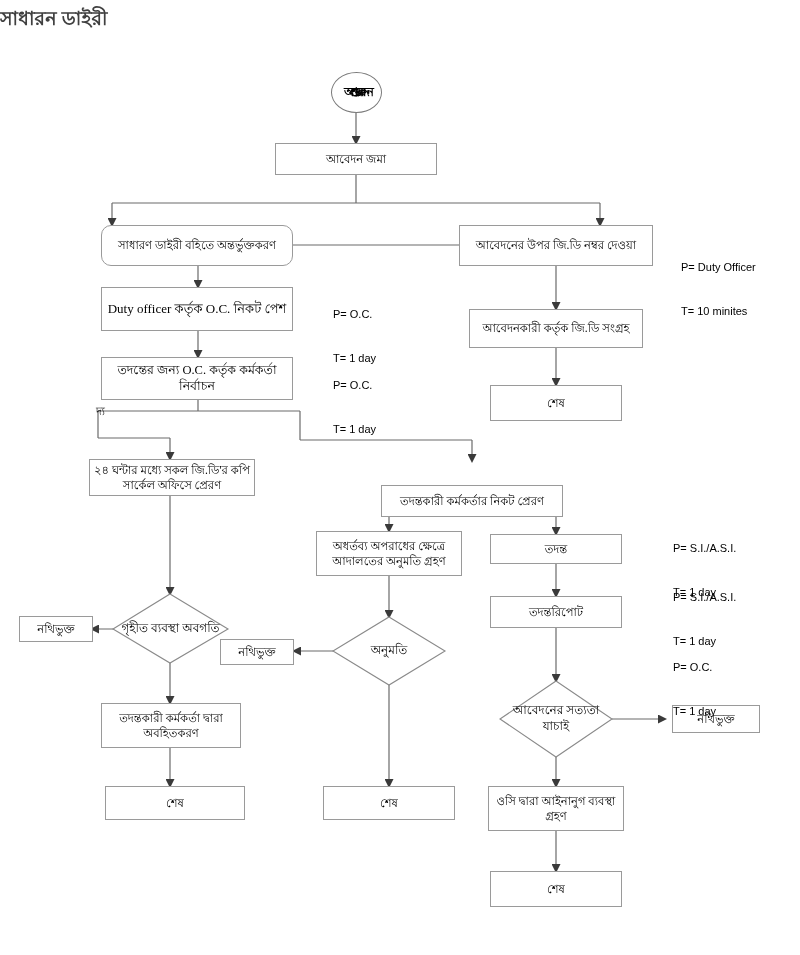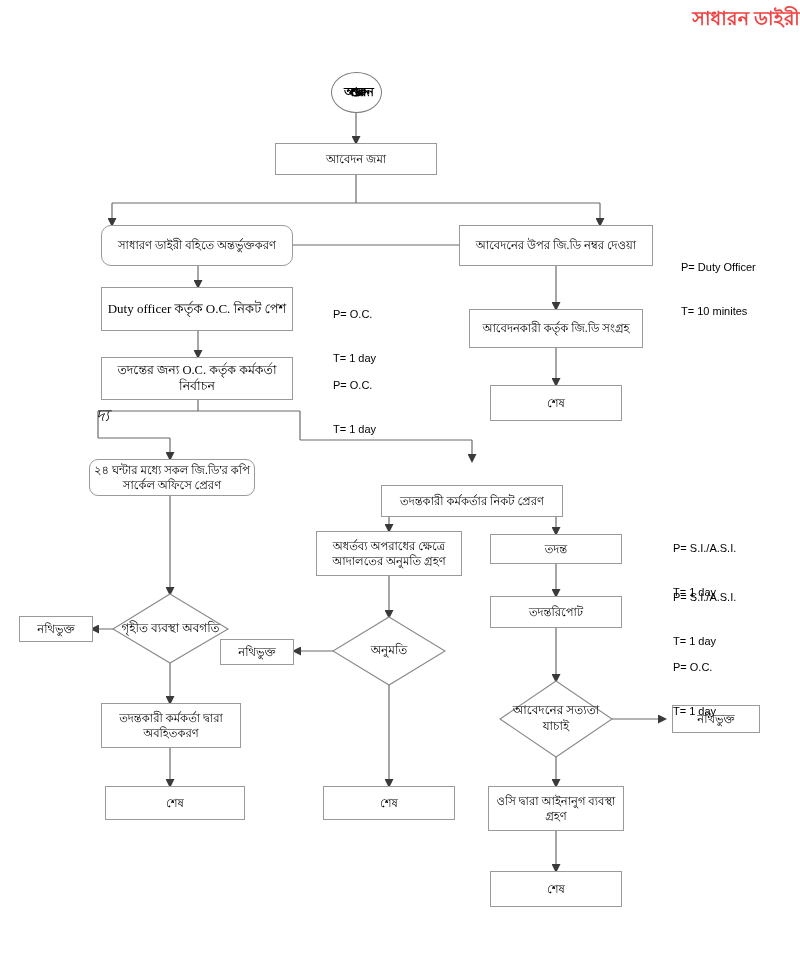--- a/index.html
+++ b/index.html
@@ -18,24 +18,24 @@
   #svg-layer{
     position:absolute;
     left:0; top:0;
     width:800px; height:955px;
     pointer-events:none;
   }
   .title{
     position:absolute;
     left:0; top:4px;
     width:800px;
-    text-align:right;
+    text-align:left;
     font-size:19px;
     font-weight:bold;
-    color:#ef4444;
+    color:#404040;
     font-family:"Liberation Serif","DejaVu Serif",serif;
     letter-spacing:0.2px;
   }
   
   .node{
     position:absolute;
     box-sizing:border-box;
     display:flex;
     align-items:center;
     justify-content:center;
@@ -74,23 +74,22 @@
   .note{
     position:absolute;
     font-family:"Liberation Sans","DejaVu Sans",sans-serif;
     font-size:11px;
     line-height:1.35;
     color:#000;
     white-space:pre;
   }
   .mini-mark{
     position:absolute;
-    font-size:16px;
+    font-size:11px;
     color:#000;
-    font-style:italic;
   }
   .start-label{
     position:absolute;
     display:flex;
     align-items:center;
     justify-content:center;
     font-size:12px;
     font-weight:bold;
     letter-spacing:-3px;
   }
@@ -211,21 +210,21 @@
   <div class="mini-mark" style="left:96px; top:403px;">দ্য</div>
 
   <div class="node box" style="left:469px; top:309px; width:174px; height:39px;">
     <div class="box-inner">আবেদনকারী কর্তৃক জি.ডি সংগ্রহ</div>
   </div>
 
   <div class="node box" style="left:490px; top:385px; width:132px; height:36px;">
     <div class="box-inner">শেষ</div>
   </div>
 
-  <div class="node box" style="left:89px; top:459px; width:166px; height:37px;border-radius:9px;">
+  <div class="node box" style="left:89px; top:459px; width:166px; height:37px;">
     <div class="box-inner">২৪ ঘন্টার মধ্যে সকল জি.ডি'র কপি সার্কেল অফিসে প্রেরণ</div>
   </div>
 
   <div class="node box" style="left:381px; top:485px; width:182px; height:32px;">
     <div class="box-inner">তদন্তকারী কর্মকর্তার নিকট প্রেরণ</div>
   </div>
 
   <div class="node box" style="left:490px; top:534px; width:132px; height:30px;">
     <div class="box-inner">তদন্ত</div>
   </div>

